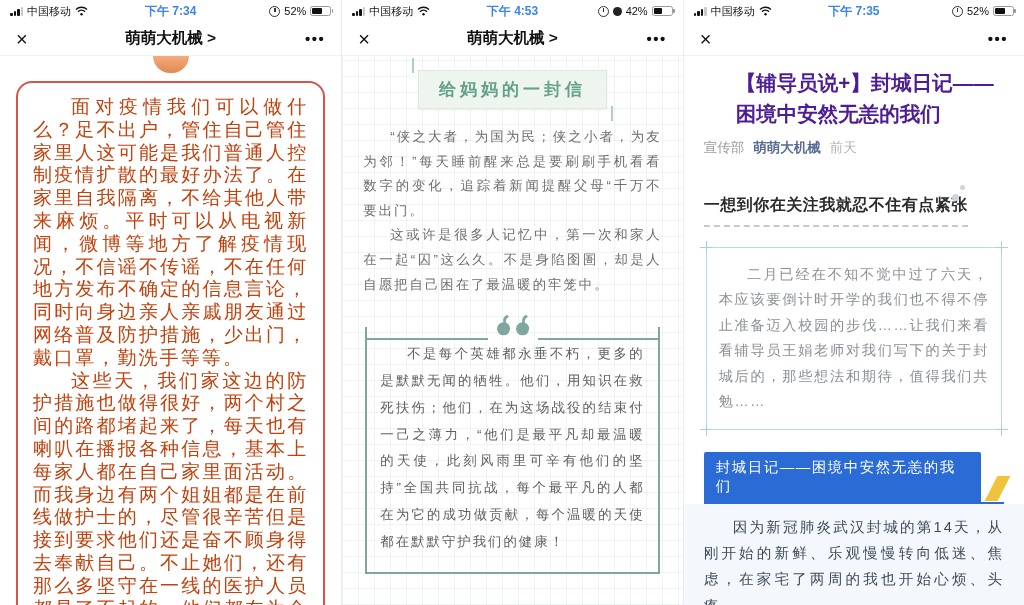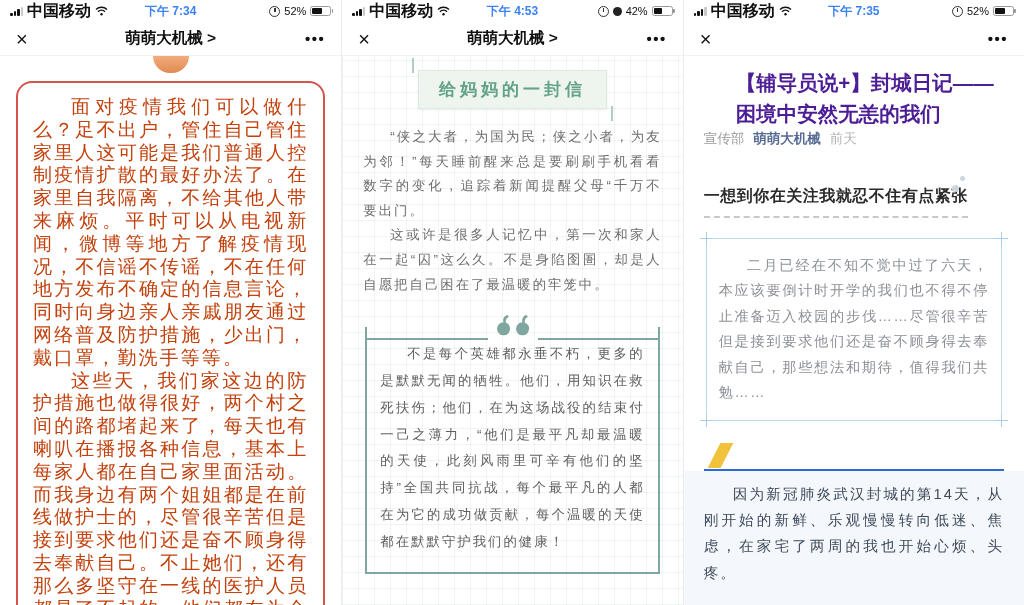--- a/index.html
+++ b/index.html
@@ -8,21 +8,21 @@
   .panel { width:341.33px; height:605px; position:relative; overflow:hidden; background:#fff; flex:0 0 auto; }
   .panel + .panel { border-left:1px solid #ececec; }
 
   
   .statusbar { height:22px; display:flex; align-items:center; justify-content:space-between; padding:0 10px; font-size:11.5px; color:#111; font-weight:bold; }
   .sb-left, .sb-right { display:flex; align-items:center; gap:4px; }
   .sig { display:flex; align-items:flex-end; gap:1px; height:9px; }
   .sig i { display:block; width:2.5px; background:#111; border-radius:1px; }
   .sig i:nth-child(1){height:3px;} .sig i:nth-child(2){height:5px;}
   .sig i:nth-child(3){height:7px;} .sig i:nth-child(4){height:9px; background:#c9c9c9;}
-  .carrier { font-weight:bold; font-size:16px; }
+  .carrier { font-weight:normal; font-size:11px; }
   .wifi svg { display:block; }
   .timetxt { position:absolute; left:0; right:0; text-align:center; font-size:12px; font-weight:bold; color:#3b82f6; pointer-events:none; }
   .statusbar { position:relative; }
   .sb-right { position:relative; z-index:1; font-weight:normal; font-size:11px; }
   .lockicon { width:11px; height:11px; border:1.4px solid #333; border-radius:50%; position:relative; display:inline-block; }
   .lockicon::after { content:""; position:absolute; left:4px; top:1.5px; width:1.3px; height:3.5px; background:#333; }
   .alarmicon { width:9px; height:9px; background:#222; border-radius:50%; display:inline-block; }
   .batt { width:21px; height:10.5px; border:1px solid #9a9a9a; border-radius:2.5px; position:relative; display:inline-block; }
   .batt::before { content:""; position:absolute; right:-3px; top:2.5px; width:1.8px; height:4px; background:#9a9a9a; border-radius:0 1px 1px 0; }
   .batt i { position:absolute; left:1px; top:1px; bottom:1px; background:#111; border-radius:1px; display:block; }
@@ -50,21 +50,21 @@
   .mid-content p.body { font-size:13.4px; line-height:24.6px; letter-spacing:2px; color:#6e6e6e; text-align:justify; text-indent:2em; }
   .qbox { margin:30px 2px 0; border:2.5px solid #7fa69f; border-top:none; position:relative; padding:14px 13px 16px; }
   .qbox-top { position:absolute; top:-1px; left:-2.5px; right:-2.5px; display:flex; align-items:center; }
   .qbox-top .ln { flex:1; height:2.5px; background:#7fa69f; }
   .qmark { margin:0 8px; transform:translateY(-45%); }
   .qbox p { font-size:13.4px; line-height:26.8px; letter-spacing:2px; color:#5f5f5f; text-align:justify; text-indent:2em; }
 
   
   .r-content { padding:0 20px; }
   .r-title { margin-top:12px; font-size:20.5px; line-height:1.5; font-weight:bold; color:#4c1d95;margin-left:32px; }
-  .r-byline { margin-top:0; font-size:13.5px; display:flex; gap:9px; align-items:center; }
+  .r-byline { margin-top:9px; font-size:13.5px; display:flex; gap:9px; align-items:center; }
   .r-byline .dept { color:#9b9b9b; }
   .r-byline .account { color:#576b95; font-weight:bold; }
   .r-byline .date { color:#b2b2b2; }
   .r-headline-wrap { margin-top:38px; position:relative; }
   .r-headline { display:inline-block; font-size:16px; font-weight:bold; color:#2b2b2b; letter-spacing:.5px; padding-bottom:9px; border-bottom:2px dashed #c8c8c8; }
   .dots-deco { position:absolute; top:-10px; }
   .dots-deco i { display:block; border-radius:50%; background:#ccd6de; }
   .dots-deco i:nth-child(1){ width:5px; height:5px; margin-left:8px;}
   .dots-deco i:nth-child(2){ width:7px; height:7px; margin-top:4px; }
   .r-introbox { margin:20px 2px 0; border:1px solid #badaf0; padding:14px 12px; position:relative; }
@@ -223,23 +223,24 @@
         <span class="dots-deco" style="left:248px">
             <i></i>
             <i></i>
           </span>
       </div>
       <div class="r-introbox">
         <span class="cross tl"></span>
         <span class="cross tr"></span>
         <span class="cross bl"></span>
         <span class="cross br"></span>
-        <p>二月已经在不知不觉中过了六天，本应该要倒计时开学的我们也不得不停止准备迈入校园的步伐……尽管很辛苦但是接到要求他们还是奋不顾身得去奉献自己，那些想法和期待，值得我们共勉……</p>
+        <p>二月已经在不知不觉中过了六天，本应该要倒计时开学的我们也不得不停止准备迈入校园的步伐……让我们来看看辅导员王娟老师对我们写下的关于封城后的，那些想法和期待，值得我们共勉……</p>
       </div>
       <div class="banner-line">
+        <span class="banner">封城日记——困境中安然无恙的我们</span>
         <span class="flag"></span>
       </div>
       <div class="r-body">
         <p>因为新冠肺炎武汉封城的第14天，从刚开始的新鲜、乐观慢慢转向低迷、焦虑，在家宅了两周的我也开始心烦、头疼。</p>
 
       </div>
     </div>
   </div>
 
 </div>

